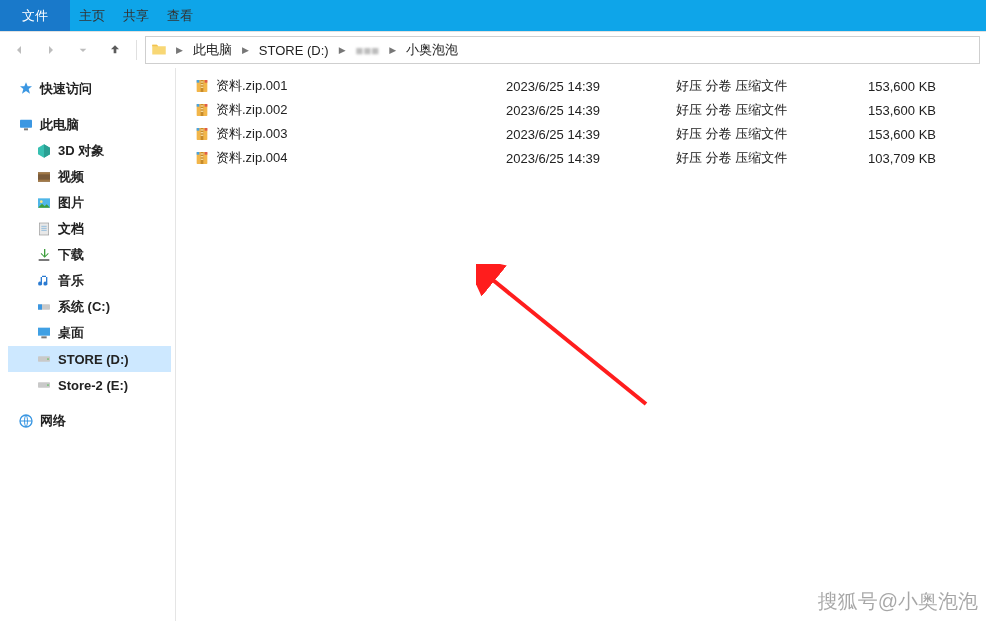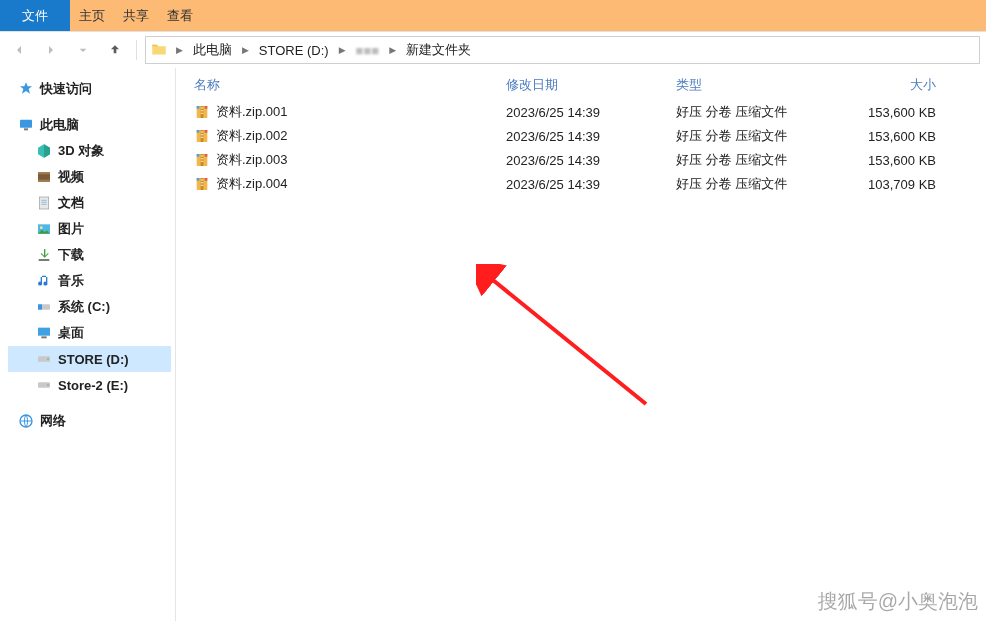--- a/index.html
+++ b/index.html
@@ -1,19 +1,19 @@
 <!DOCTYPE html>
 <html><head>
 <meta charset="utf-8">
 <style>
   * { box-sizing: border-box; font-family: "Microsoft YaHei", "Segoe UI", sans-serif; }
   body { margin: 0; width: 986px; height: 621px; background: #fff; overflow: hidden; position: relative; font-size: 13px; color: #222; }
 
   
-  .ribbon { display: flex; align-items: stretch; height: 32px; background: #fdba74; border-bottom: 1px solid #e1e1e1; }
+  .ribbon { display: flex; align-items: stretch; height: 32px; background: #0ea5e9; border-bottom: 1px solid #e1e1e1; }
   .ribbon .tab { display: flex; align-items: center; padding: 0 9px; font-size: 13px; cursor: pointer; }
   .ribbon .tab.file { background: #1979ca; color: #fff; padding: 0 22px; }
   .ribbon .tab.normal { color: #333; }
 
   
   .navbar { display: flex; align-items: center; height: 36px; padding: 0 6px; gap: 6px; }
   .navbtn { width: 26px; height: 26px; display: flex; align-items: center; justify-content: center; color: #5b5b5b; cursor: pointer; }
   .navbtn.disabled { color: #bdbdbd; }
   .navbtn svg { width: 16px; height: 16px; }
   .nav-sep { width: 1px; height: 20px; background: #e0e0e0; margin: 0 2px; }
@@ -90,21 +90,21 @@
       <path fill="#f8d775" d="M3 5h6l2 2h10v11H3z"></path>
       <path fill="#f2c24f" d="M3 5h6l2 2H3z"></path>
     </svg>
     <span class="crumb-sep">▶</span>
     <span class="crumb">此电脑</span>
     <span class="crumb-sep">▶</span>
     <span class="crumb">STORE (D:)</span>
     <span class="crumb-sep">▶</span>
     <span class="crumb blur">■■■</span>
     <span class="crumb-sep">▶</span>
-    <span class="crumb">新建文件夹</span>
+    <span class="crumb">小奥泡泡</span>
   </div>
 </div>
 
 <div class="body">
 
   <div class="sidebar">
     <div class="side-item">
       <span class="ic">
         <svg viewBox="0 0 24 24">
             <path fill="#3b97e2" d="M12 2l2.5 6H21l-5 4 2 7-6-4-6 4 2-7-5-4h6.5z"></path>
@@ -138,37 +138,37 @@
               <rect x="3" y="5" width="18" height="14" fill="#7a5b3a"></rect>
               <rect x="3" y="5" width="18" height="3" fill="#a17847"></rect>
               <rect x="3" y="16" width="18" height="3" fill="#a17847"></rect>
             </svg>
           </span>
           <span>视频</span>
         </div>
         <div class="side-item indent">
           <span class="ic">
             <svg viewBox="0 0 24 24">
+              <rect x="3" y="5" width="18" height="14" fill="#4fb6e8"></rect>
+              <circle cx="8" cy="10" r="2" fill="#ffe680"></circle>
+              <path fill="#3c9e3c" d="M3 19l6-6 4 4 3-3 5 5z"></path>
+            </svg>
+          </span>
+          <span>图片</span>
+        </div>
+        <div class="side-item indent">
+          <span class="ic">
+            <svg viewBox="0 0 24 24">
               <rect x="5" y="3" width="14" height="18" fill="#e8e8e8" stroke="#9a9a9a"></rect>
               <line x1="8" y1="8" x2="16" y2="8" stroke="#6aa7d8"></line>
               <line x1="8" y1="11" x2="16" y2="11" stroke="#6aa7d8"></line>
               <line x1="8" y1="14" x2="16" y2="14" stroke="#6aa7d8"></line>
             </svg>
           </span>
           <span>文档</span>
-        </div>
-        <div class="side-item indent">
-          <span class="ic">
-            <svg viewBox="0 0 24 24">
-              <rect x="3" y="5" width="18" height="14" fill="#4fb6e8"></rect>
-              <circle cx="8" cy="10" r="2" fill="#ffe680"></circle>
-              <path fill="#3c9e3c" d="M3 19l6-6 4 4 3-3 5 5z"></path>
-            </svg>
-          </span>
-          <span>图片</span>
         </div>
         <div class="side-item indent">
           <span class="ic">
             <svg viewBox="0 0 24 24">
               <path fill="#3c9e3c" d="M12 3v10l-4-4-1 1 6 6 6-6-1-1-4 4V3z"></path>
               <rect x="4" y="18" width="16" height="3" fill="#7a7a7a"></rect>
             </svg>
           </span>
           <span>下载</span>
         </div>
@@ -223,26 +223,20 @@
         <svg viewBox="0 0 24 24">
             <circle cx="12" cy="12" r="9" fill="none" stroke="#3b97e2" stroke-width="2"></circle>
             <path d="M3 12h18M12 3c3 3 3 15 0 18M12 3c-3 3-3 15 0 18" stroke="#3b97e2" fill="none" stroke-width="1.5"></path>
           </svg>
       </span>
       <span>网络</span>
     </div>
   </div>
 
   <div class="content">
-    <div class="row header-row">
-      <div class="col-name">名称</div>
-      <div class="col-date">修改日期</div>
-      <div class="col-type">类型</div>
-      <div class="col-size">大小</div>
-    </div>
     <div id="file-list">
         <div class="row file-row">
           <div class="col-name">
             <svg class="zip-icon" viewBox="0 0 24 24">
               <rect x="4" y="3" width="16" height="18" rx="1" fill="#f2b64a"></rect>
               <rect x="10" y="3" width="4" height="18" fill="#c68a2a"></rect>
               <rect x="10" y="5" width="4" height="2" fill="#f6d99a"></rect>
               <rect x="10" y="9" width="4" height="2" fill="#f6d99a"></rect>
               <rect x="10" y="13" width="4" height="2" fill="#f6d99a"></rect>
               <rect x="4" y="3" width="4" height="4" fill="#4aa3e0"></rect>

